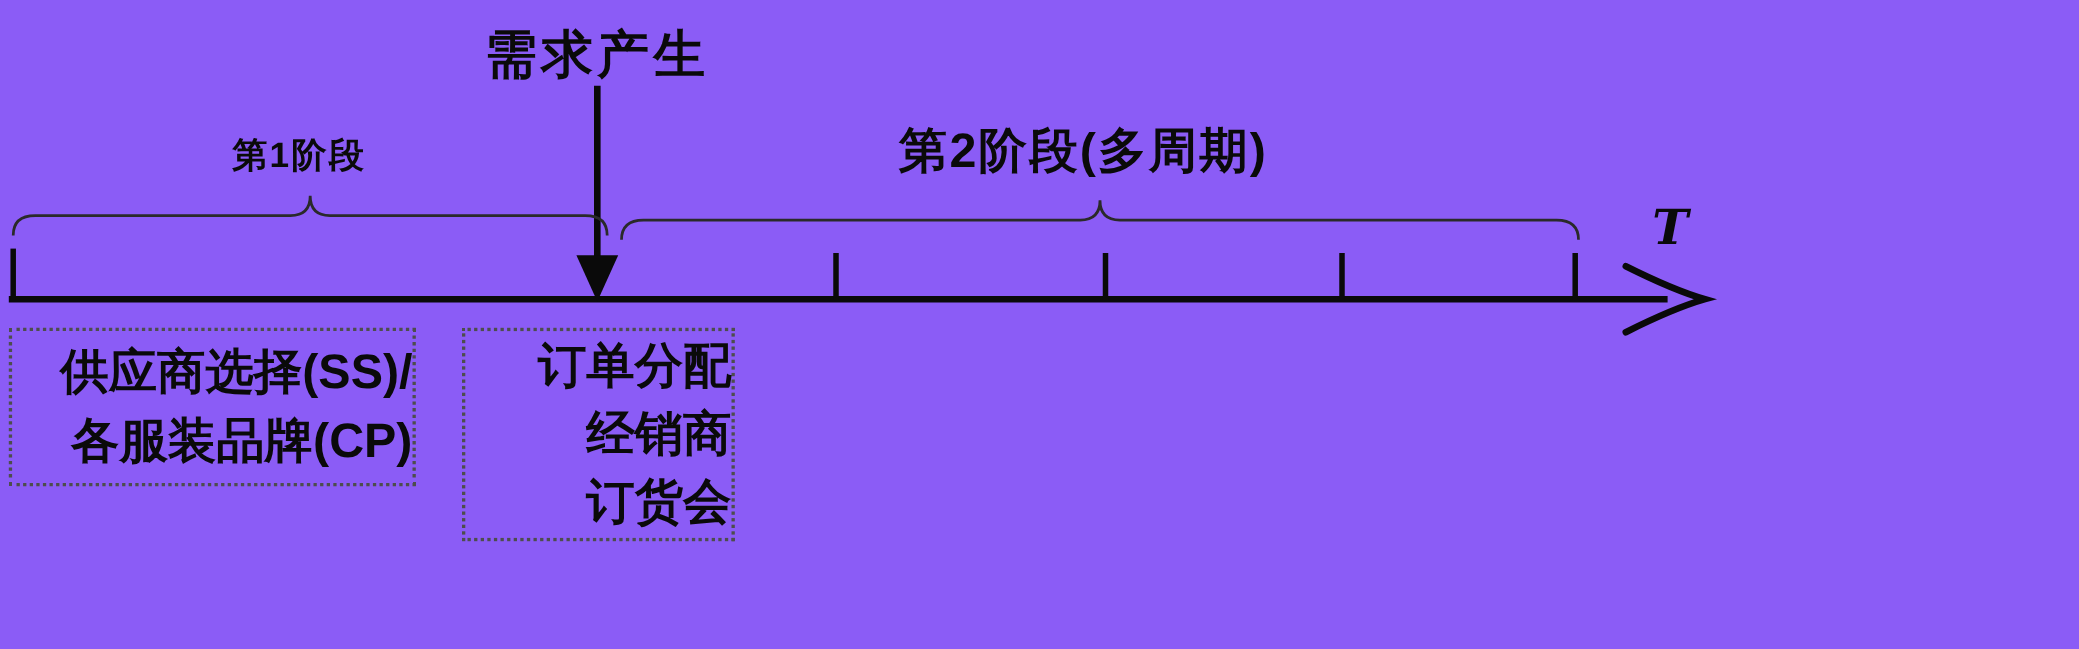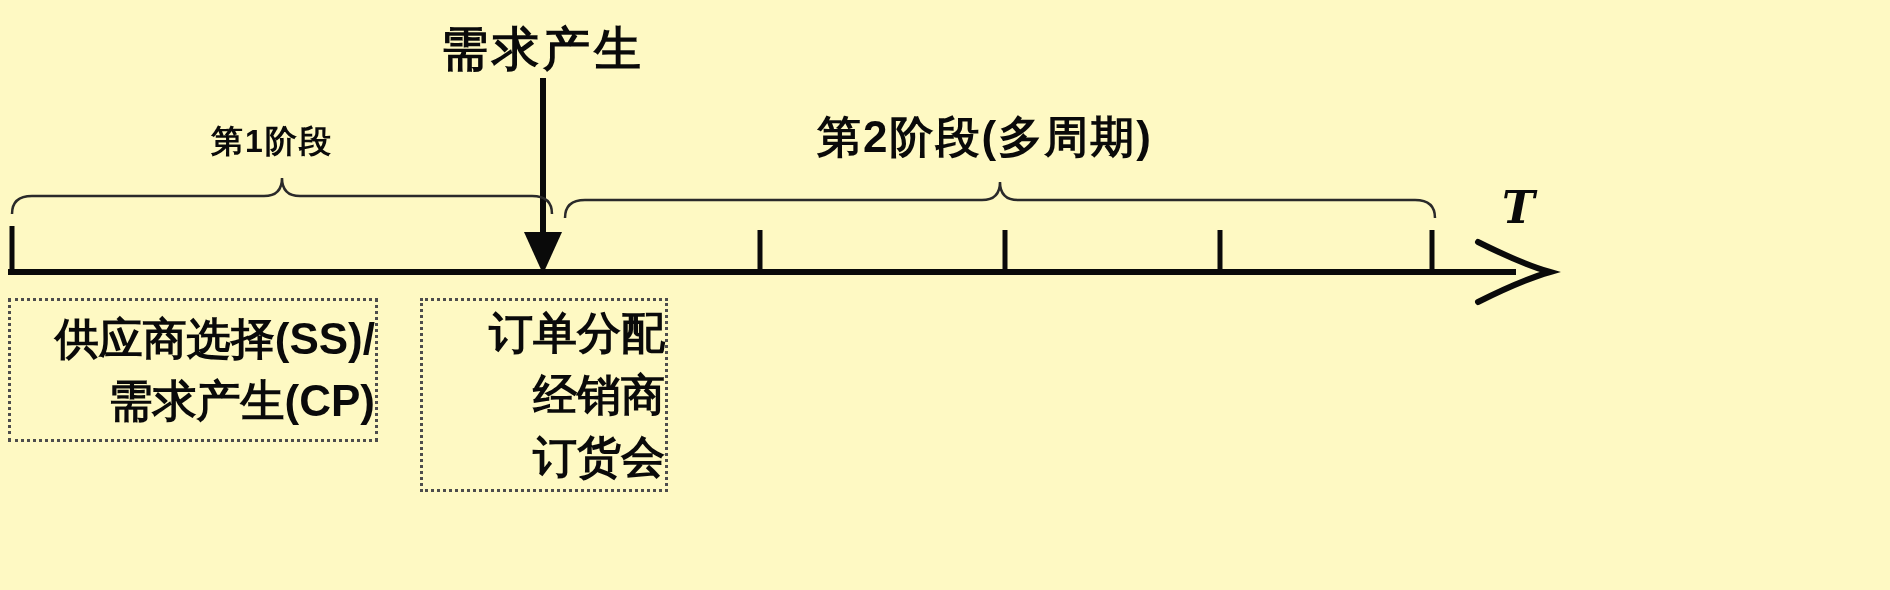--- a/index.html
+++ b/index.html
@@ -4,21 +4,21 @@
 <style>
   html, body {
     margin: 0;
     padding: 0;
     background: #ffffff;
   }
   .canvas {
     position: relative;
     width: 1890px;
     height: 590px;
-    background: #fef9c3;
+    background: #8b5cf6;
     font-family: "Liberation Sans", sans-serif;
     color: #000000;
     overflow: hidden;
   }
   .layer-svg {
     position: absolute;
     top: 0; left: 0;
     width: 1890px;
     height: 590px;
   }
@@ -127,21 +127,21 @@
   <div class="label demand-label">需求产生</div>
 
   <div class="label phase1-label">第1阶段</div>
 
   <div class="label phase2-label">第2阶段(多周期)</div>
 
   <div class="label t-label">T</div>
 
   <div class="dotted-box box-supplier">
     <div class="line">供应商选择(SS)/</div>
-    <div class="line">需求产生(CP)</div>
+    <div class="line">各服装品牌(CP)</div>
   </div>
 
   <div class="dotted-box box-fair">
     <div class="line">订单分配</div>
     <div class="line">经销商</div>
     <div class="line">订货会</div>
   </div>
 
 
 </div>

